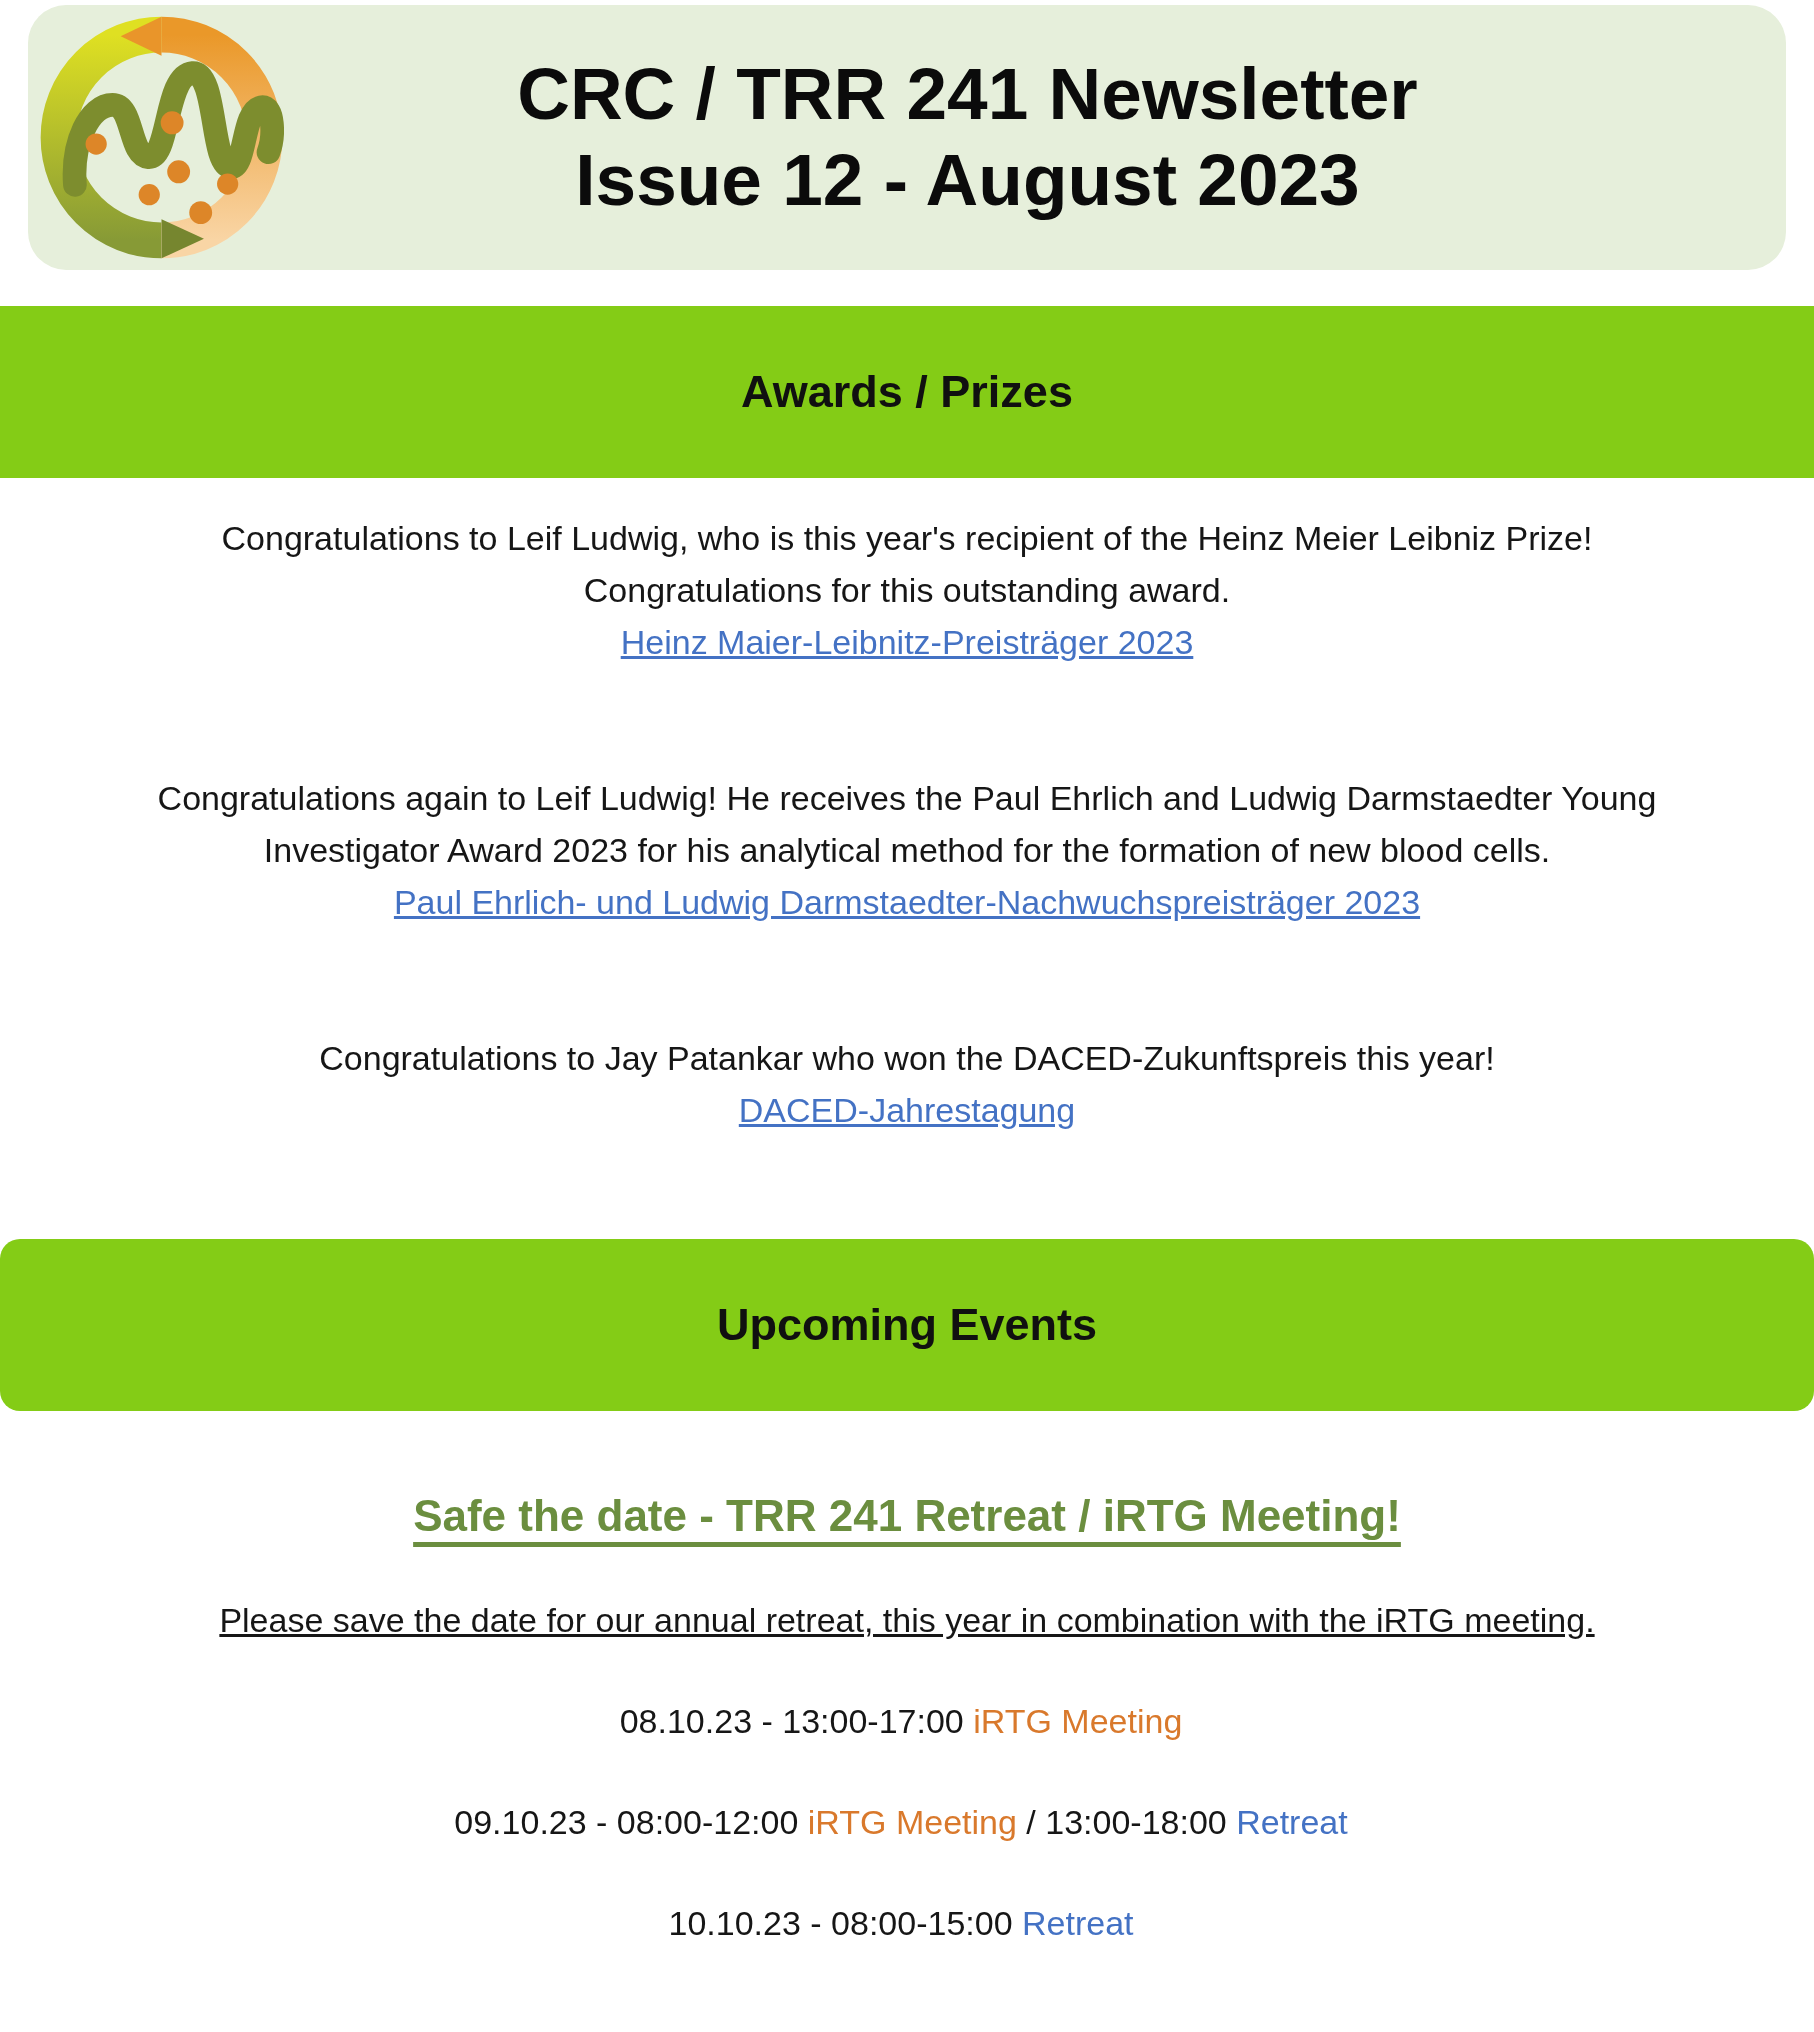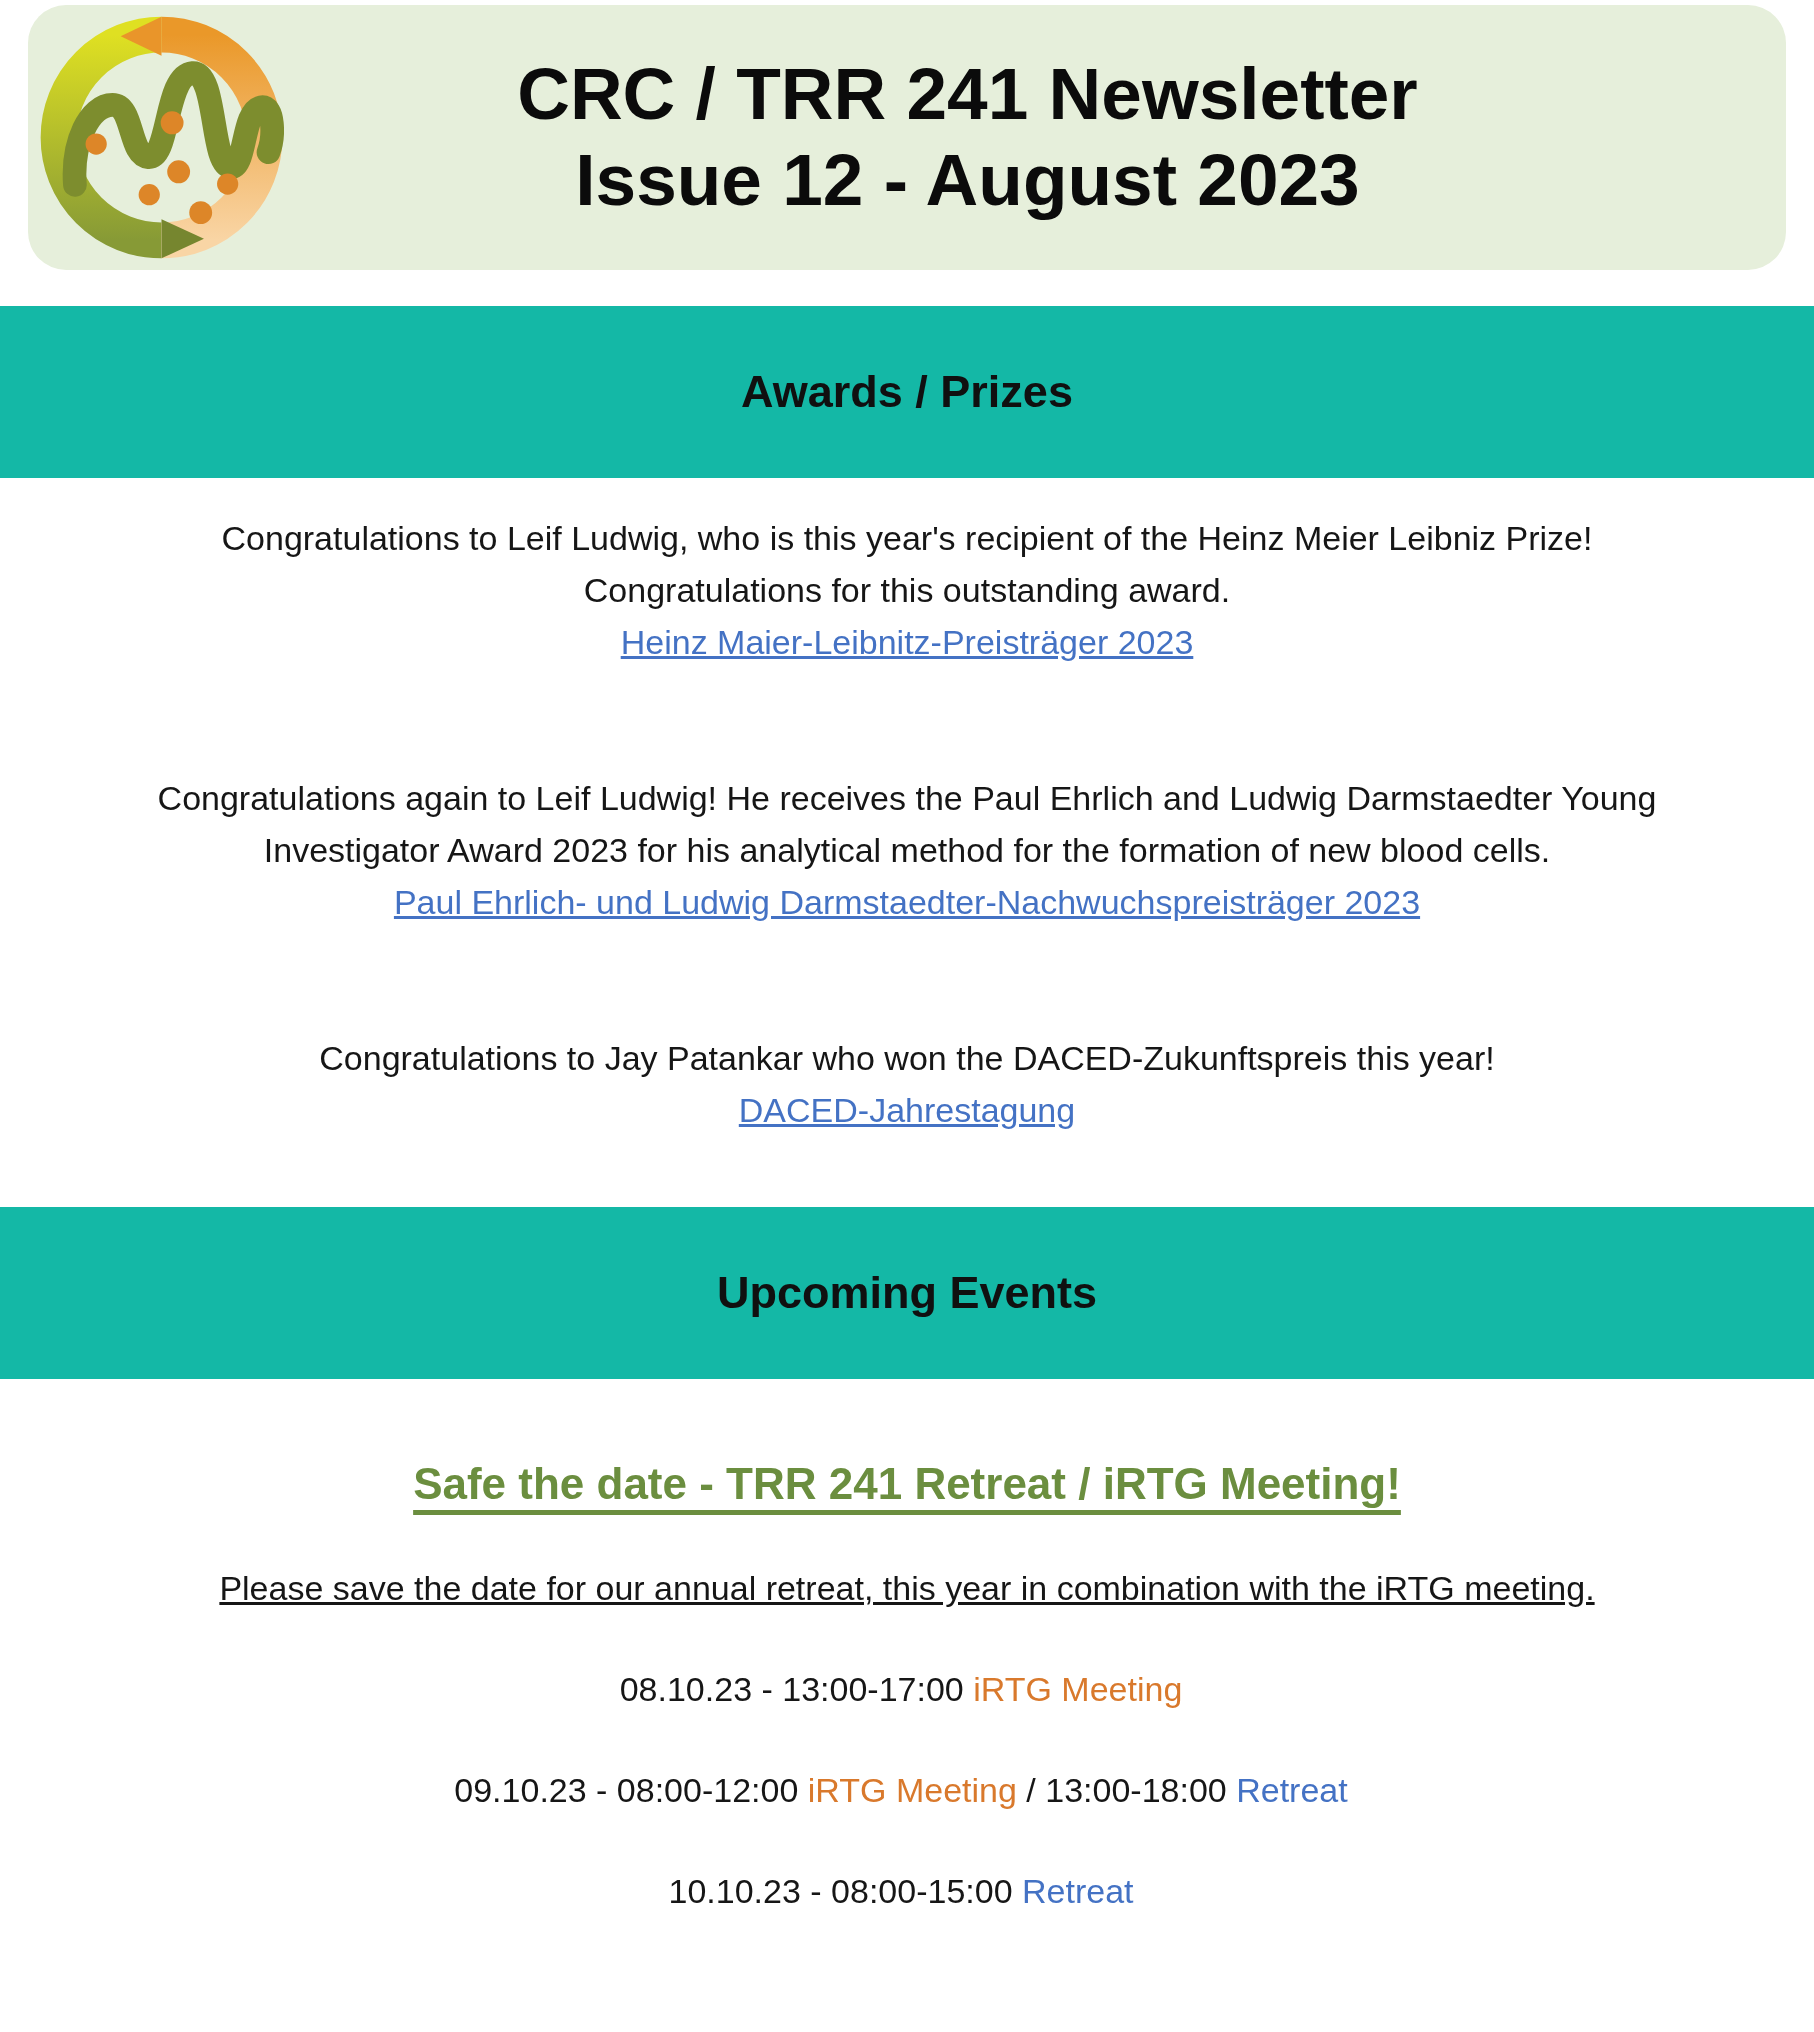--- a/index.html
+++ b/index.html
@@ -11,26 +11,26 @@
   .header-box{
     margin:4.8px 28px 0 28px;height:265px;background:#e6efdb;
     border-radius:38px;display:flex;align-items:center;justify-content:center;
   }
   .logo{width:245px;height:245px;margin-left:11px;flex:none;}
   .titles{
     flex:1;text-align:center;padding-right:135px;
     font-weight:bold;font-size:73px;line-height:86px;color:#0b0b0b;
   }
   .band{
-    height:172px;background:#14b8a6;
+    height:172px;background:#84cc16;
     display:flex;align-items:center;justify-content:center;
   }
   .band h2{margin:0;font-size:45px;font-weight:bold;color:#101010;}
   .band1{margin-top:36px;}
-  .band2{margin-top:71px;}
+  .band2{margin-top:103px;border-radius:20px;}
   .content{text-align:center;font-size:34px;line-height:52px;}
   .para{margin:0;}
   .p1{margin-top:34px;}
   .p2,.p3{margin-top:104px;}
   .line{display:block;}
   a.link{color:#4472c4;text-decoration:underline;}
   .safe{margin:79px 0 0 0;text-align:center;}
   .safe span{
     font-size:44px;font-weight:bold;color:#6b8e3f;
     text-decoration:underline;text-decoration-thickness:4.8px;text-underline-offset:11px;

